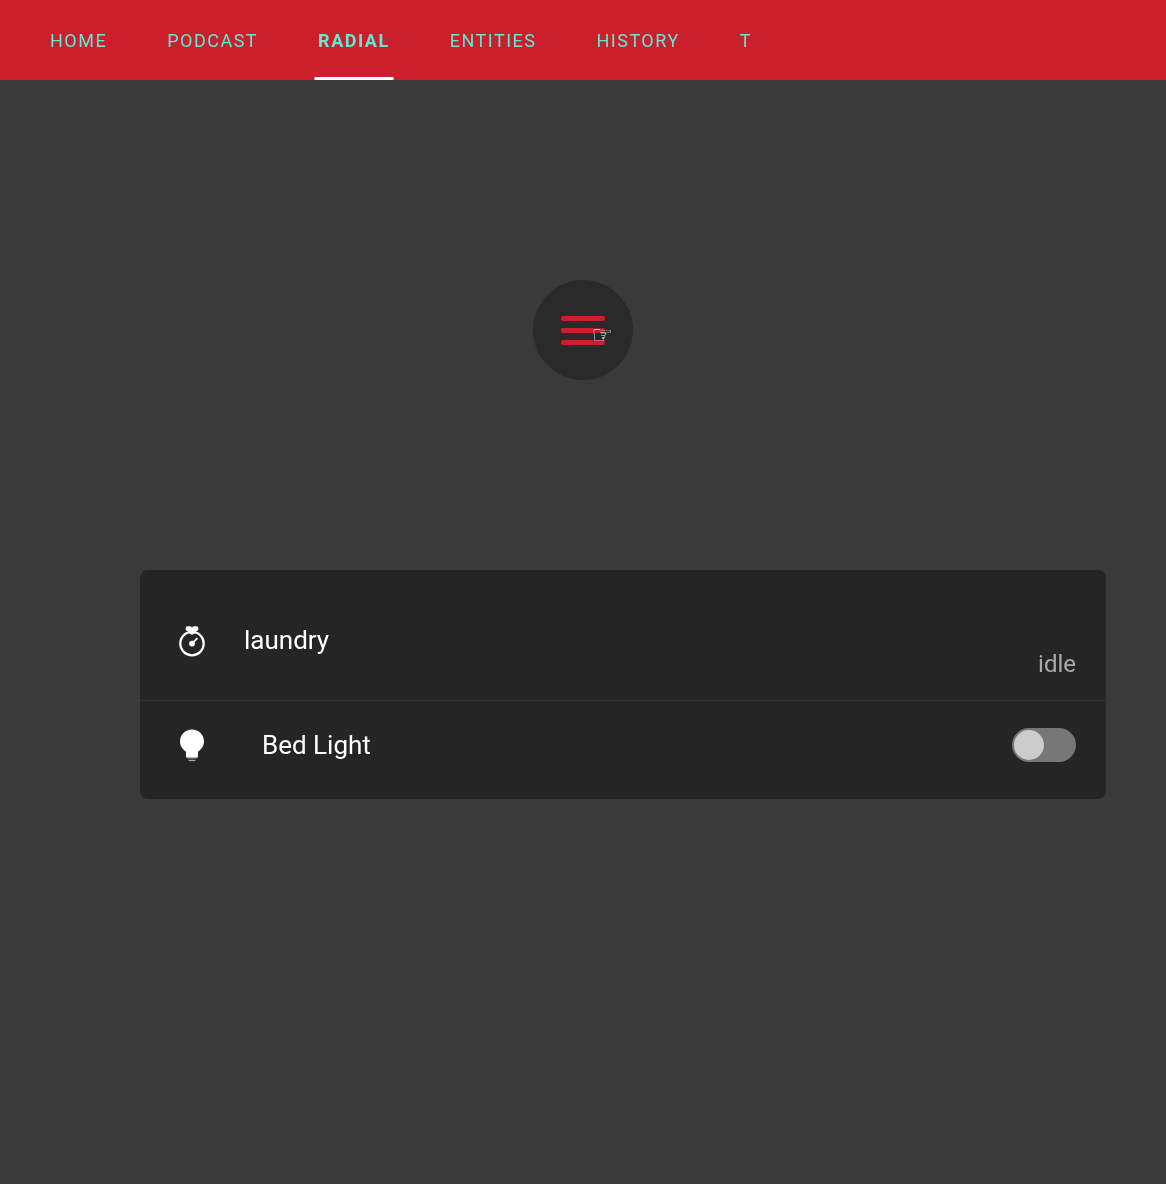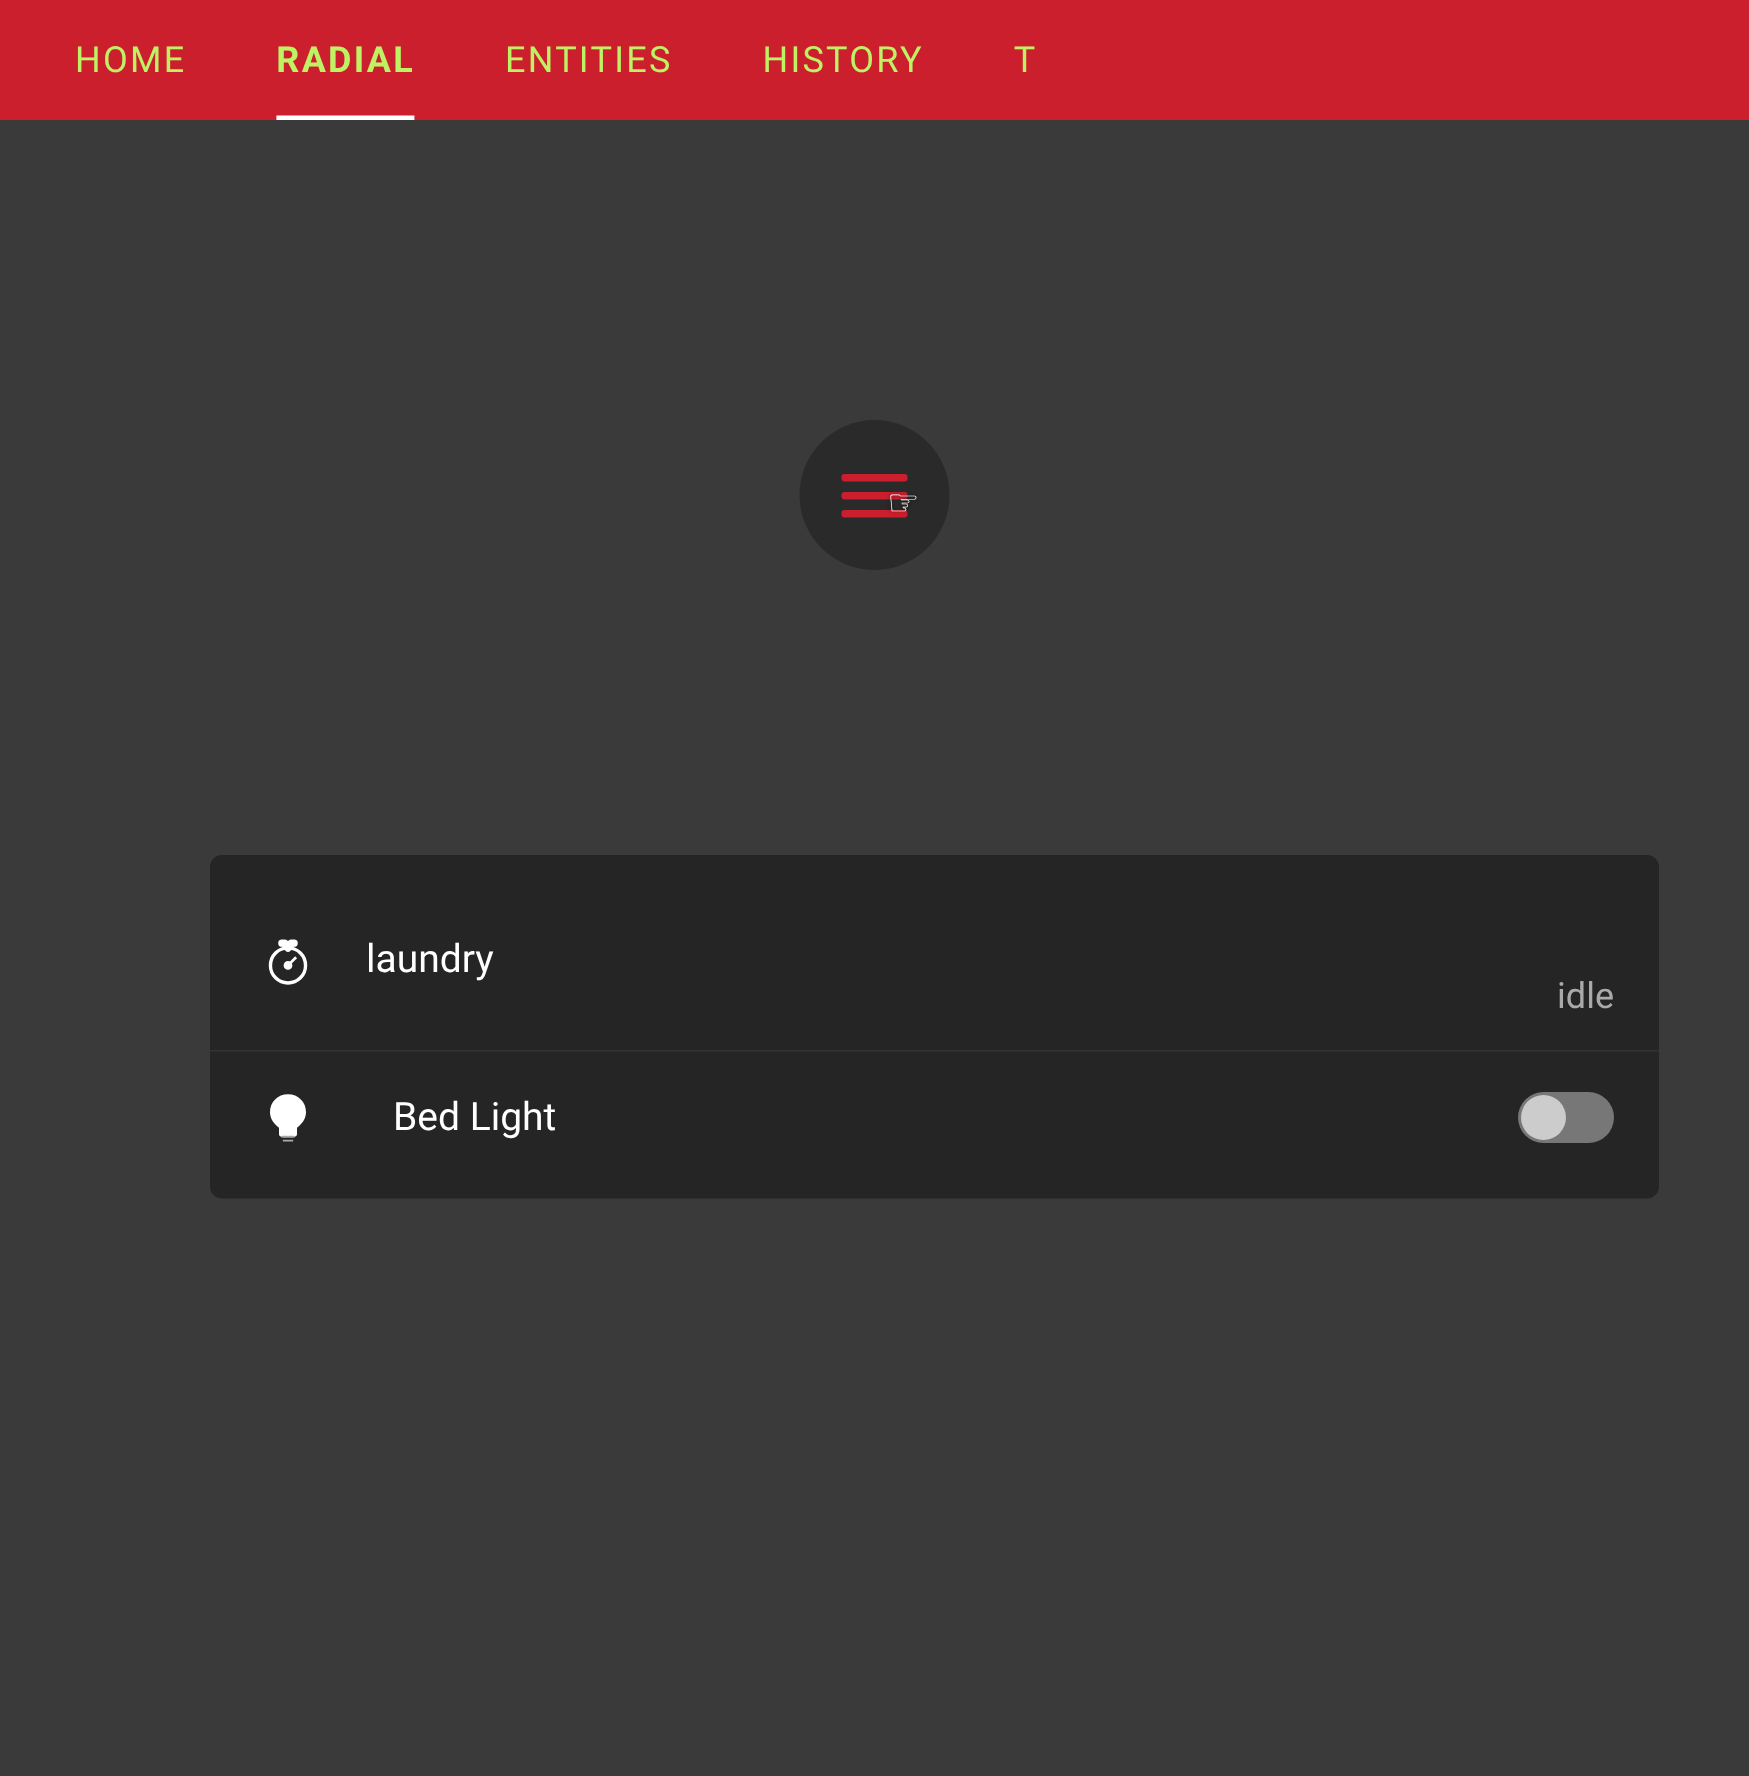--- a/index.html
+++ b/index.html
@@ -20,22 +20,22 @@
     .navbar {
       width: 100%;
       height: 80px;
       background-color: #cc1f2d;
       display: flex;
       align-items: center;
       padding: 0 20px;
     }
 
     .nav-item {
-      color: #bef264;
-      font-size: 24px;
+      color: #5eead4;
+      font-size: 18px;
       font-weight: 400;
       letter-spacing: 1.5px;
       padding: 0 30px;
       height: 80px;
       display: flex;
       align-items: center;
       cursor: pointer;
       position: relative;
       text-transform: uppercase;
     }
@@ -190,20 +190,23 @@
       height: 36px;
       fill: #ffffff;
     }
   </style>
 </head>
 <body>
 
 <nav class="navbar">
   <div class="nav-item">
     <span>HOME</span>
+  </div>
+  <div class="nav-item">
+    <span>PODCAST</span>
   </div>
   <div class="nav-item active">
     <span>RADIAL</span>
   </div>
   <div class="nav-item">
     <span>ENTITIES</span>
   </div>
   <div class="nav-item">
     <span>HISTORY</span>
   </div>

